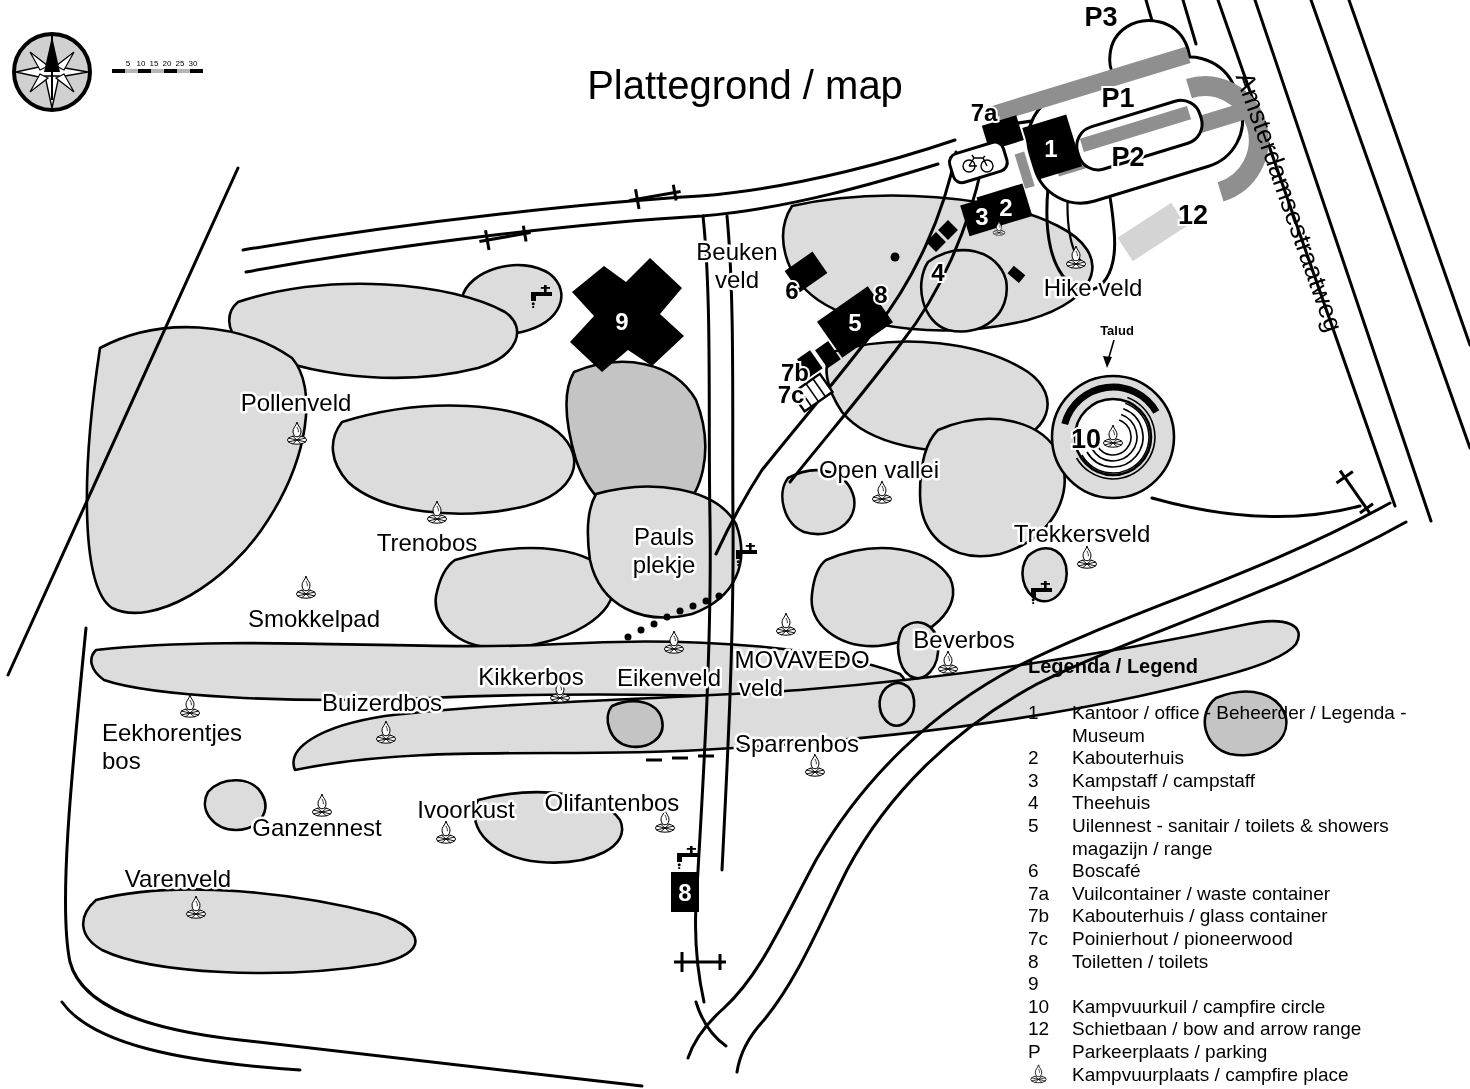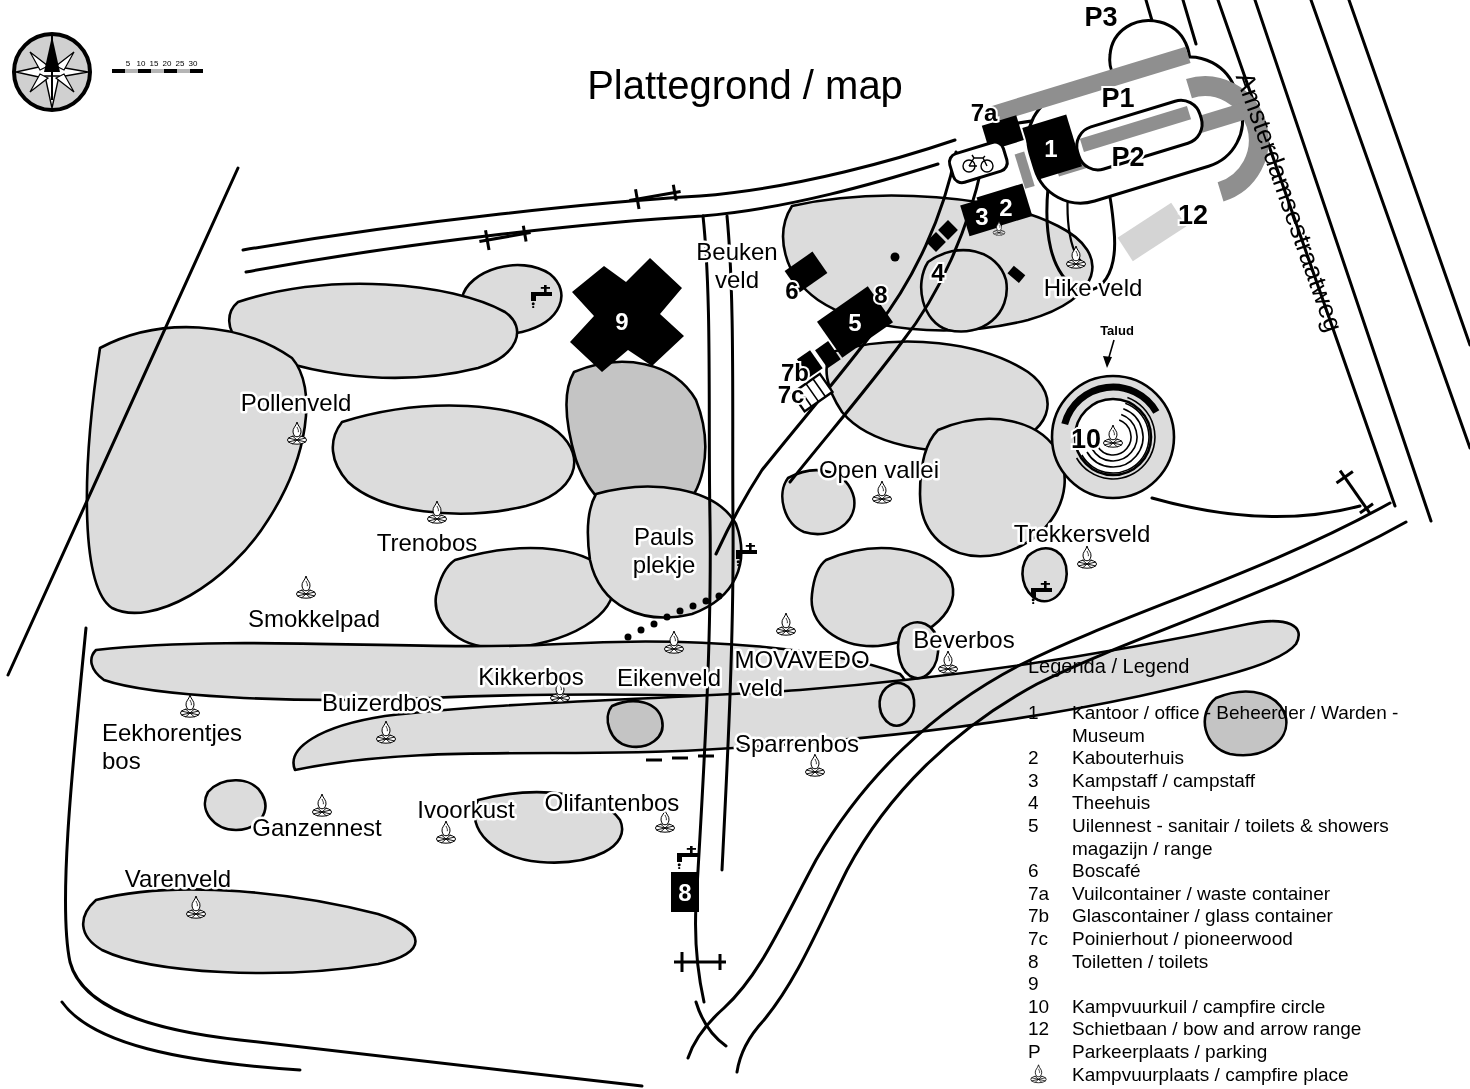--- a/index.html
+++ b/index.html
@@ -26,21 +26,21 @@
   .num-big{font-size:27px;}
   .num-white{font-size:24px;font-weight:bold;fill:#fff;stroke:none;text-anchor:middle;}
   .street-lbl{font-size:26px;fill:#000;text-anchor:middle;}
   .talud-lbl{font-size:13px;font-weight:bold;fill:#000;text-anchor:middle;}
   .tick-lbl{font-size:8px;fill:#000;text-anchor:middle;}
   
   #title{position:absolute;left:745px;top:36px;transform:translateX(-50%);
          font-size:40px;font-weight:normal;color:#000;white-space:nowrap;}
   
   #legend{position:absolute;left:1028px;top:655px;width:440px;color:#000;}
-  #legend h2{font-size:20px;font-weight:normal;margin:0 0 24px 0;}
+  #legend h2{font-size:20px;font-weight:bold;margin:0 0 24px 0;}
   .lg-row{display:flex;align-items:flex-start;min-height:22.6px;font-size:19px;line-height:22.6px;}
   .lg-key{width:44px;flex:0 0 44px;}
   .lg-label{flex:1;}
   .lg-ico{width:21px;height:21px;display:inline-block;}
 </style>
 </head>
 <body>
 
 <div id="stage">
 
@@ -312,21 +312,21 @@
   </g>
 </svg>
 
 <h1 id="title">Plattegrond / map</h1>
 
 <div id="legend">
   <h2>Legenda / Legend</h2>
   <div>
         <div class="lg-row">
     <div class="lg-key">1</div>
-    <div class="lg-label">Kantoor / office - Beheerder / Warden - Museum</div>
+    <div class="lg-label">Kantoor / office - Beheerder / Legenda - Museum</div>
   </div>
         <div class="lg-row">
     <div class="lg-key">2</div>
     <div class="lg-label">Kabouterhuis</div>
   </div>
         <div class="lg-row">
     <div class="lg-key">3</div>
     <div class="lg-label">Kampstaff / campstaff</div>
   </div>
         <div class="lg-row">
@@ -344,21 +344,21 @@
         <div class="lg-row">
     <div class="lg-key">6</div>
     <div class="lg-label">Boscafé</div>
   </div>
         <div class="lg-row">
     <div class="lg-key">7a</div>
     <div class="lg-label">Vuilcontainer / waste container</div>
   </div>
         <div class="lg-row">
     <div class="lg-key">7b</div>
-    <div class="lg-label">Glascontainer / glass container</div>
+    <div class="lg-label">Kabouterhuis / glass container</div>
   </div>
         <div class="lg-row">
     <div class="lg-key">7c</div>
     <div class="lg-label">Poinierhout / pioneerwood</div>
   </div>
         <div class="lg-row">
     <div class="lg-key">8</div>
     <div class="lg-label">Toiletten / toilets</div>
   </div>
         <div class="lg-row">

